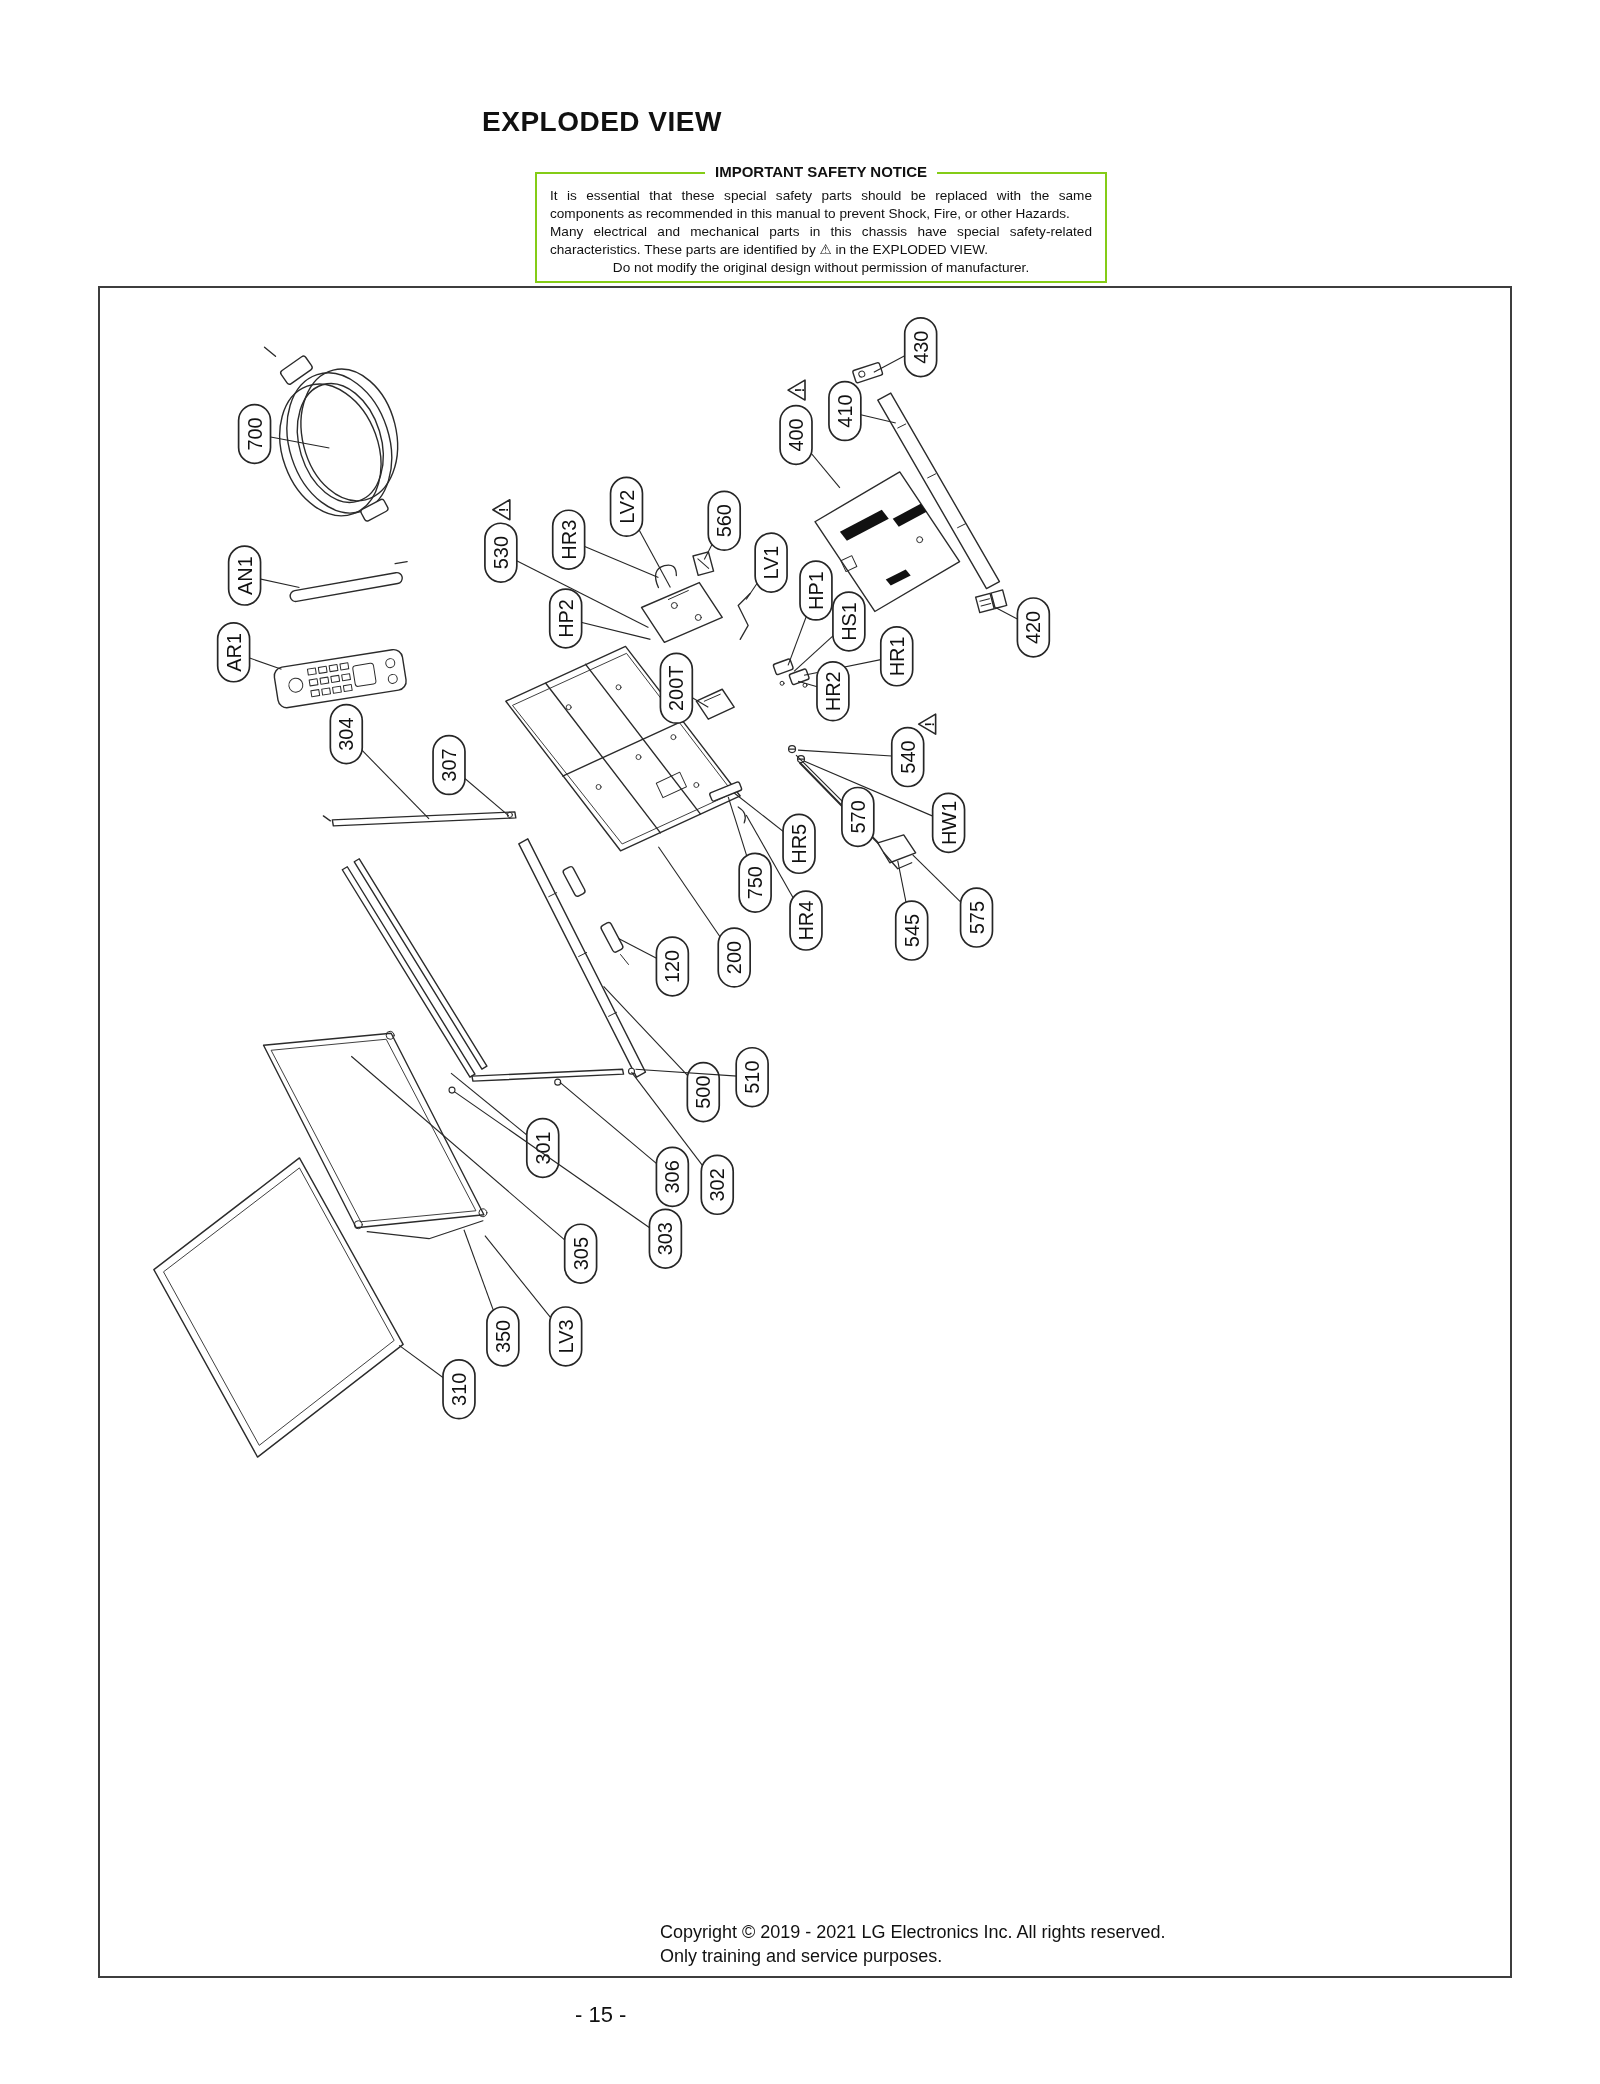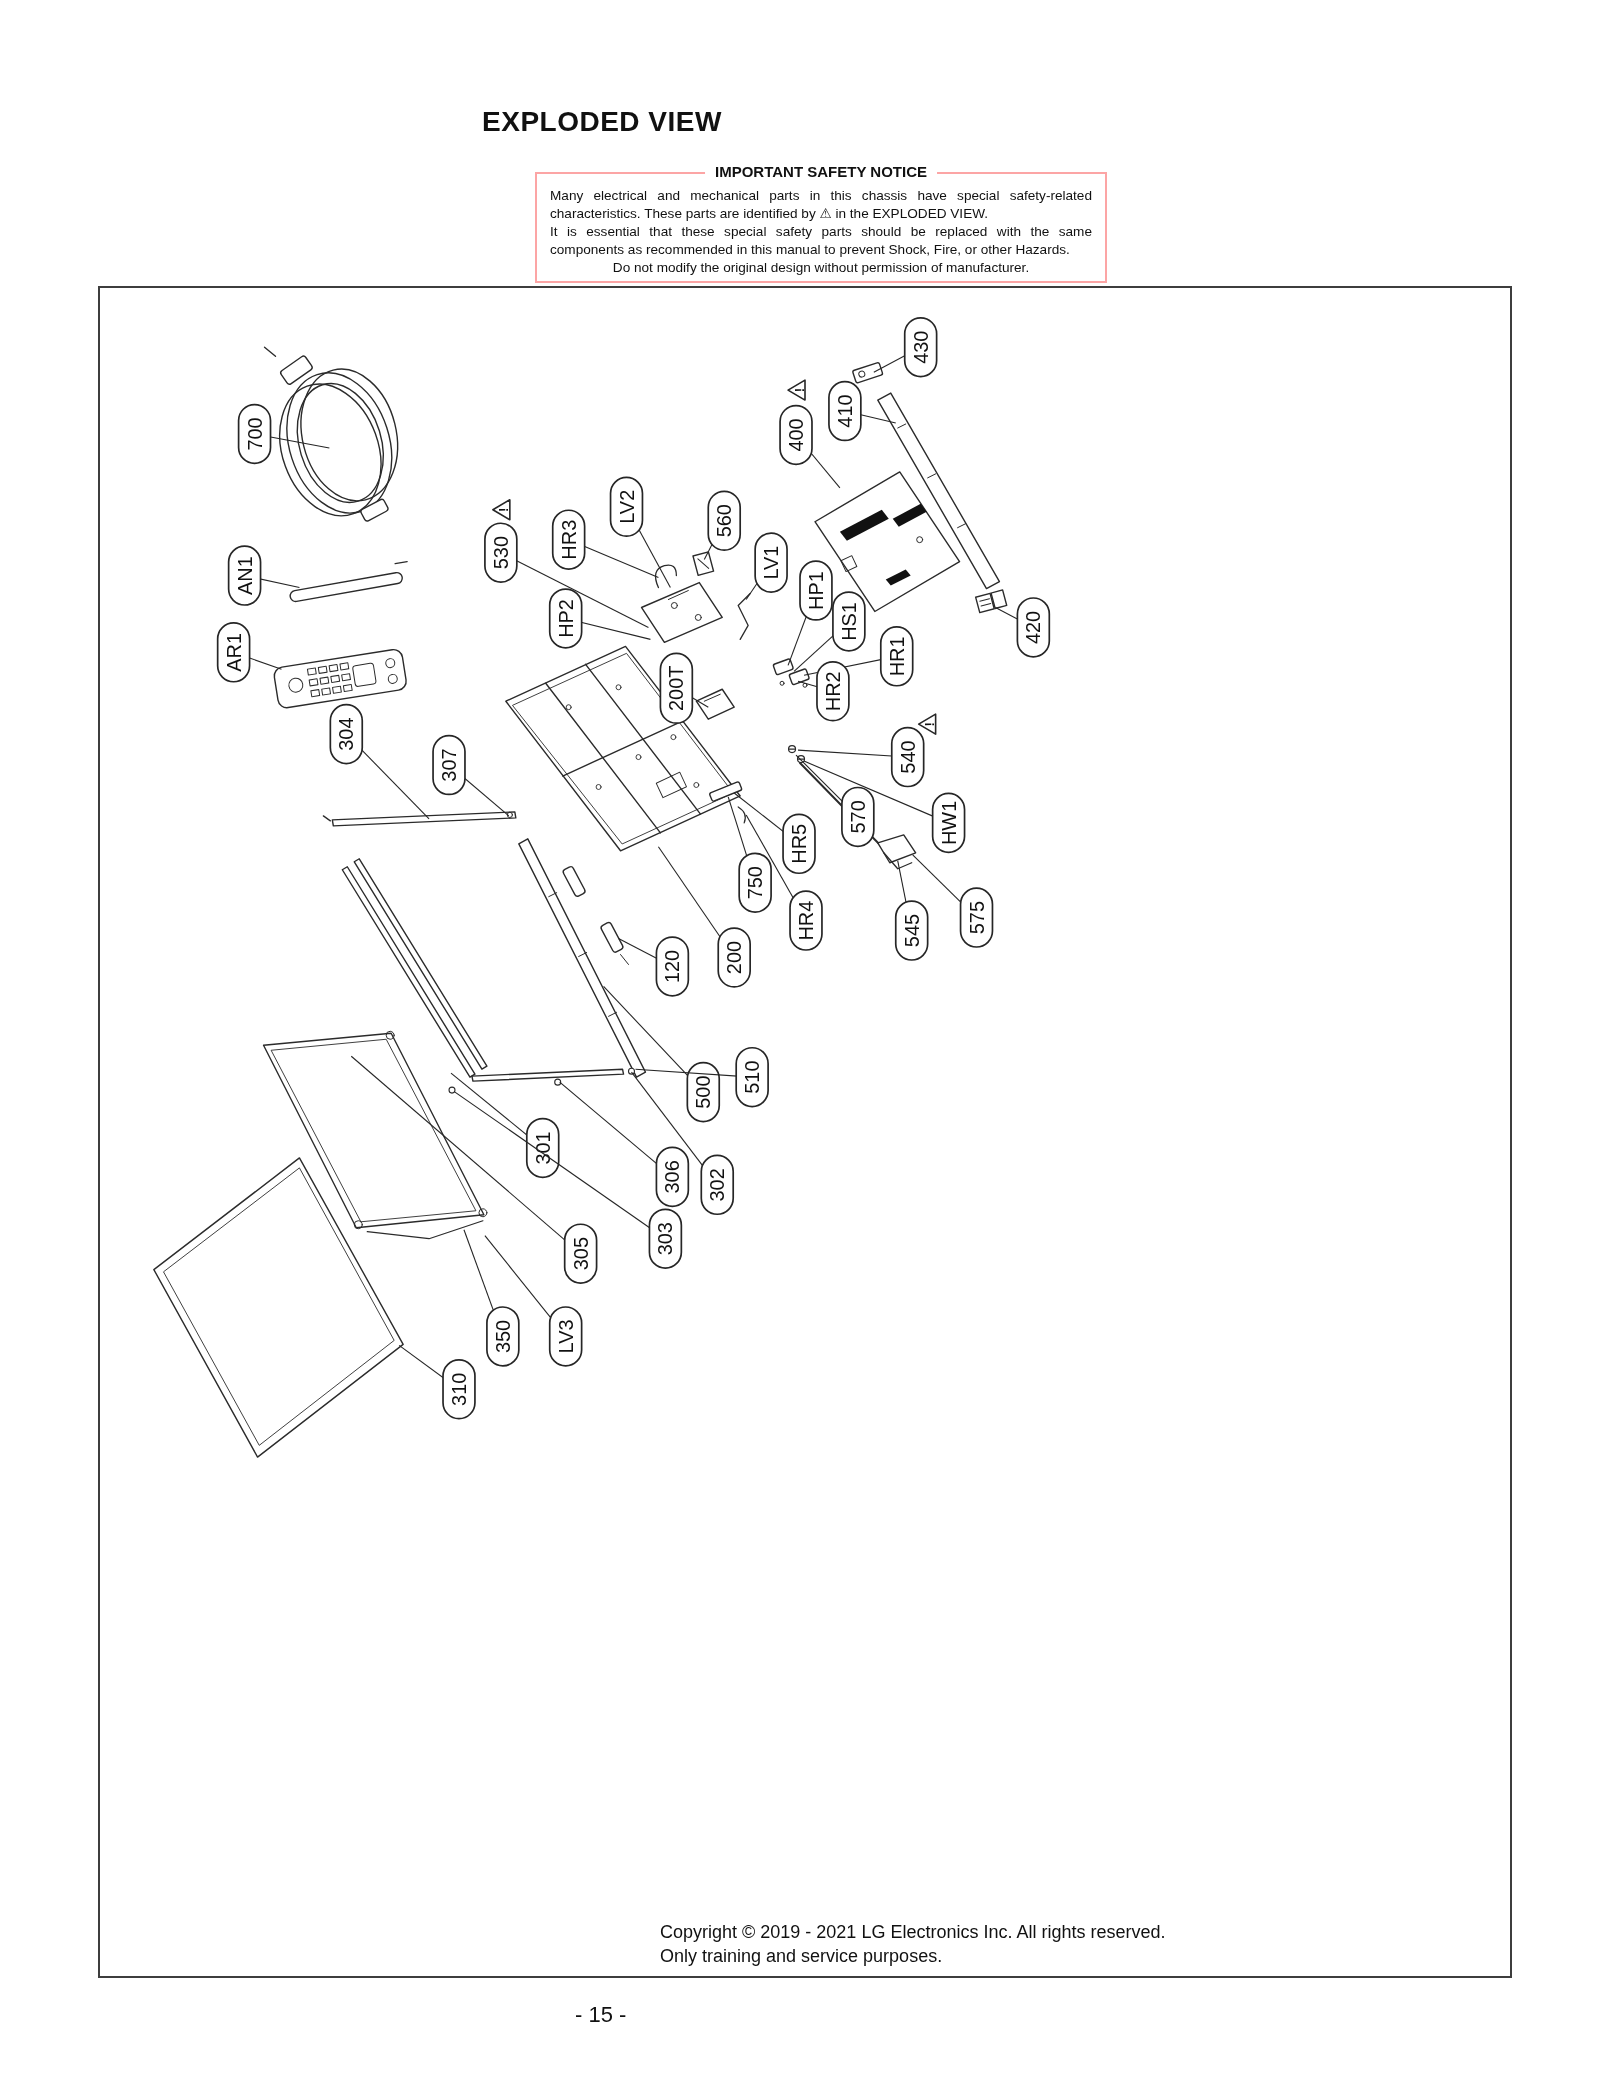--- a/index.html
+++ b/index.html
@@ -10,21 +10,21 @@
   }
   .page { position:absolute; inset:0; overflow:hidden; }
 
   .title {
     position:absolute; top:106px; left:0; width:1204px;
     text-align:center; font-size:28px; font-weight:bold; letter-spacing:0.5px;
   }
 
   .notice {
     position:absolute; left:535px; top:172px; width:572px;
-    border:2px solid #fca5a5; padding:13px 13px 4px 13px; background:#fff;
+    border:2px solid #84cc16; padding:13px 13px 4px 13px; background:#fff;
   }
   .notice-title {
     position:absolute; top:-11px; left:50%; transform:translateX(-50%);
     background:#fff; padding:0 10px; font-size:15px; font-weight:bold; white-space:nowrap;
   }
   .notice p { font-size:13.6px; line-height:1.32; text-align:justify; }
   .notice p.last { text-align:center; }
 
   .diagram-box {
     position:absolute; left:98px; top:286px; width:1414px; height:1692px;
@@ -48,22 +48,22 @@
 </style>
 </head>
 <body>
 
 <div class="page">
 
   <h1 class="title">EXPLODED VIEW</h1>
 
   <div class="notice">
     <div class="notice-title">IMPORTANT SAFETY NOTICE</div>
+    <p>It is essential that these special safety parts should be replaced with the same components as recommended in this manual to prevent Shock, Fire, or other Hazards.</p>
     <p>Many electrical and mechanical parts in this chassis have special safety-related characteristics. These parts are identified by ⚠ in the EXPLODED VIEW.</p>
-    <p>It is essential that these special safety parts should be replaced with the same components as recommended in this manual to prevent Shock, Fire, or other Hazards.</p>
     <p class="last">Do not modify the original design without permission of manufacturer.</p>
   </div>
 
   <div class="diagram-box">
     <svg id="diagram-svg" viewBox="0 0 1414 1692" xmlns="http://www.w3.org/2000/svg">
       <g id="parts-layer" stroke="#2b2b2b" fill="none" stroke-width="1.4" stroke-linejoin="round" stroke-linecap="round">
 
         <g>
           <ellipse cx="240" cy="155" rx="50" ry="72" transform="rotate(-18 240 155)"></ellipse>
           <ellipse cx="231" cy="162" rx="48" ry="68" transform="rotate(-20 231 162)"></ellipse>

